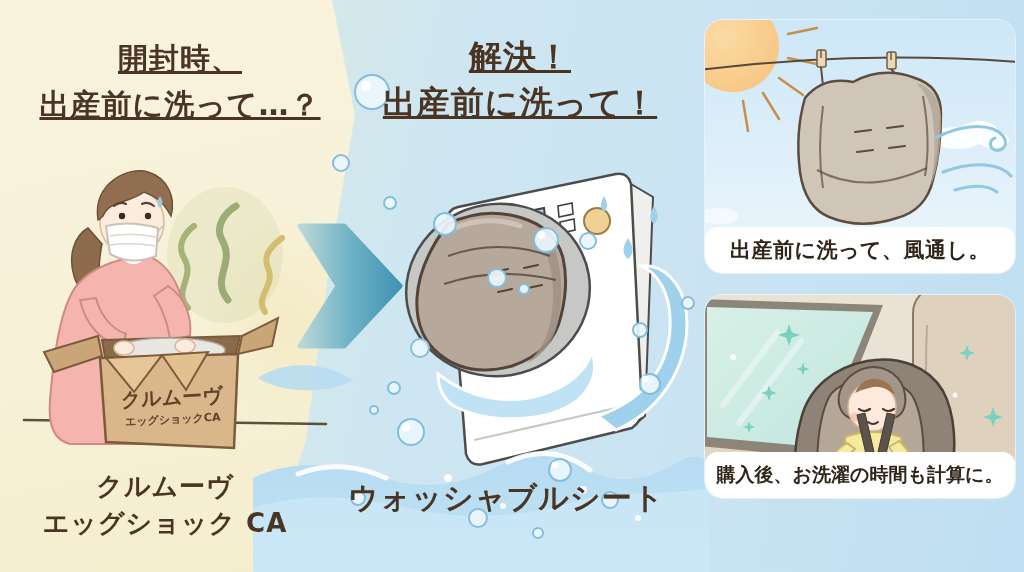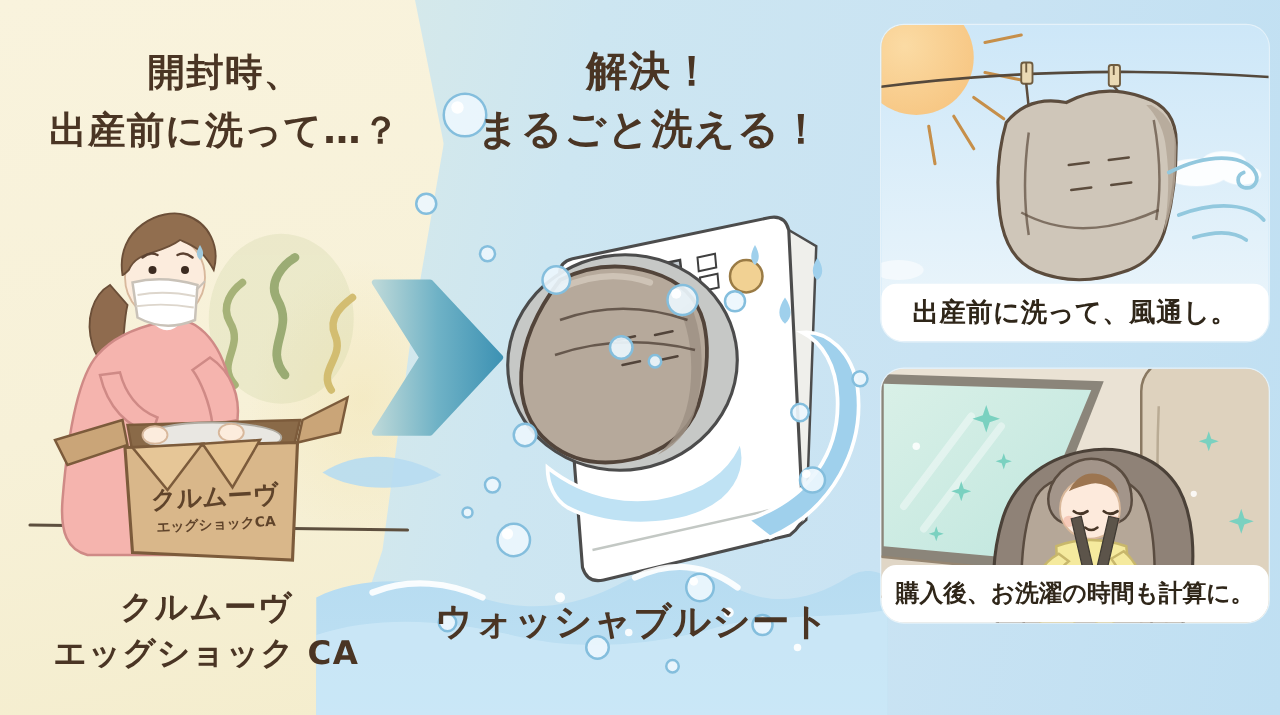--- a/index.html
+++ b/index.html
@@ -14,21 +14,21 @@
   #cream{
     left:0;top:0;width:362px;height:572px;z-index:1;
     background:
       radial-gradient(130px 160px at 80% 56%, rgba(241,227,174,.45), transparent 70%),
       linear-gradient(168deg,#f9f3dd 0%,#f7f1d8 55%,#f4edcd 100%);
     clip-path:polygon(0 0,332px 0,355px 115px,330px 260px,306px 440px,262px 572px,0 572px);
   }
   .z2{z-index:2}.z3{z-index:3}.z4{z-index:4}.z6{z-index:6}
   .headline{
     color:var(--c-headline_text,#4a3524);font-weight:700;text-align:center;
-    line-height:46px;letter-spacing:1px;
+    line-height:46px;letter-spacing:1px;text-decoration:underline;
   }
   #left-headline{left:8px;top:36px;width:344px;font-size:30px;}
   #center-headline{left:358px;top:34px;width:324px;font-size:33px;}
   #product-name{left:8px;top:468px;width:314px;font-size:26px;line-height:37px;
     color:var(--c-headline_text,#4a3524);font-weight:700;text-align:center;letter-spacing:1px;}
   #center-caption{left:348px;top:479px;width:344px;text-align:left;z-index:6;
     color:var(--c-headline_text,#4a3524);font-weight:700;}
   #center-caption .l1{font-size:30px;line-height:38px;letter-spacing:1px;}
   #center-caption .l2{font-size:28px;line-height:36px;letter-spacing:1px;}
   .panel{
@@ -194,21 +194,21 @@
     </g>
   </svg>
 
   <div id="left-headline" class="abs z6 headline">
     <div>開封時、</div>
     <div>出産前に洗って…？</div>
   </div>
 
   <div id="center-headline" class="abs z6 headline">
     <div>解決！</div>
-    <div>まるごと洗える！</div>
+    <div>出産前に洗って！</div>
   </div>
 
   <div id="product-name" class="abs z6">
     <div>クルムーヴ</div>
     <div>エッグショック CA</div>
   </div>
 
   <div id="center-caption" class="abs">
     <div class="l1">ウォッシャブルシート</div>
   </div>

